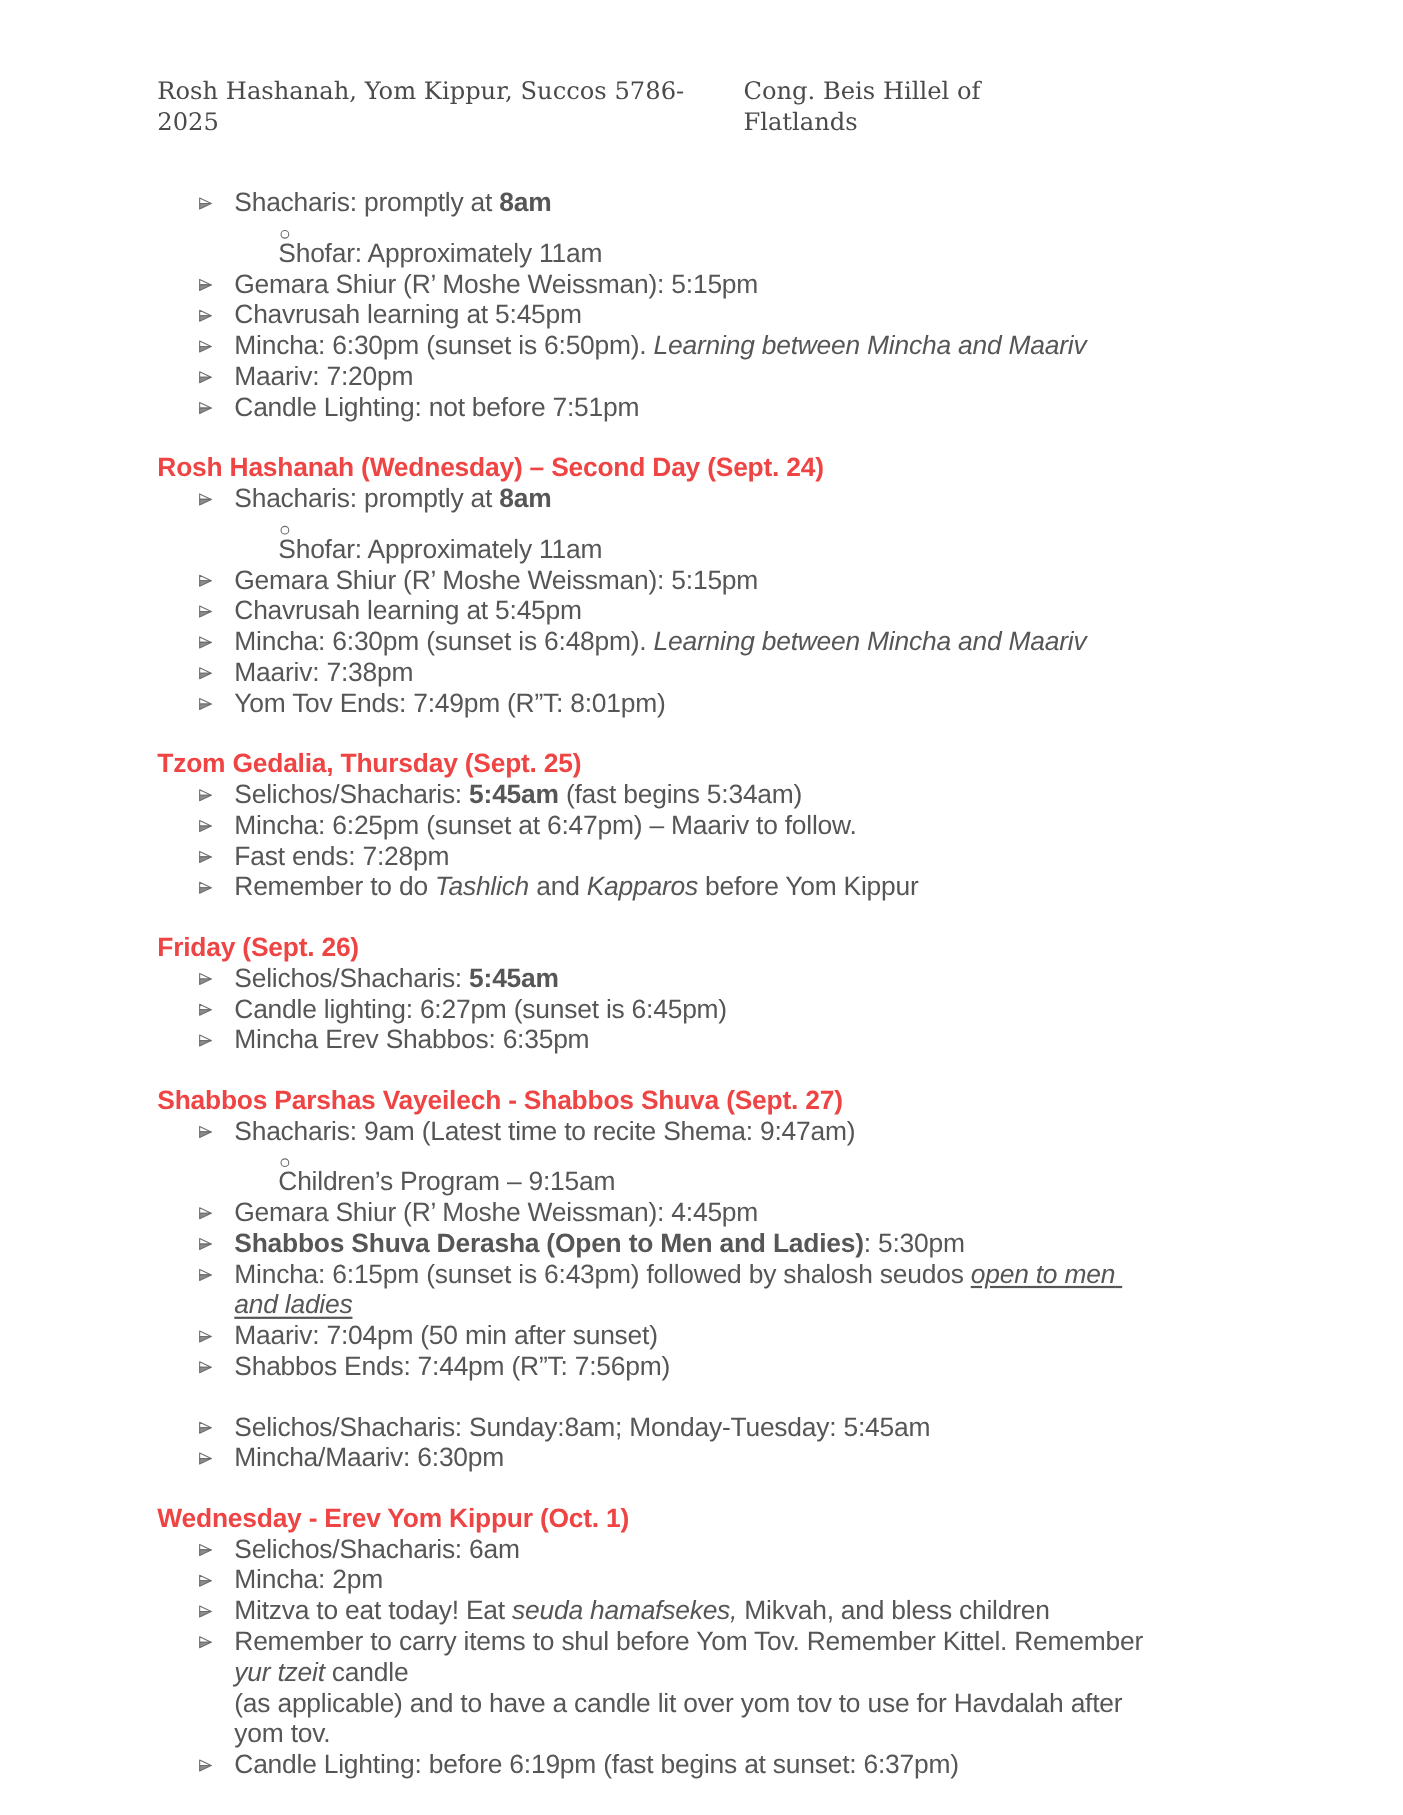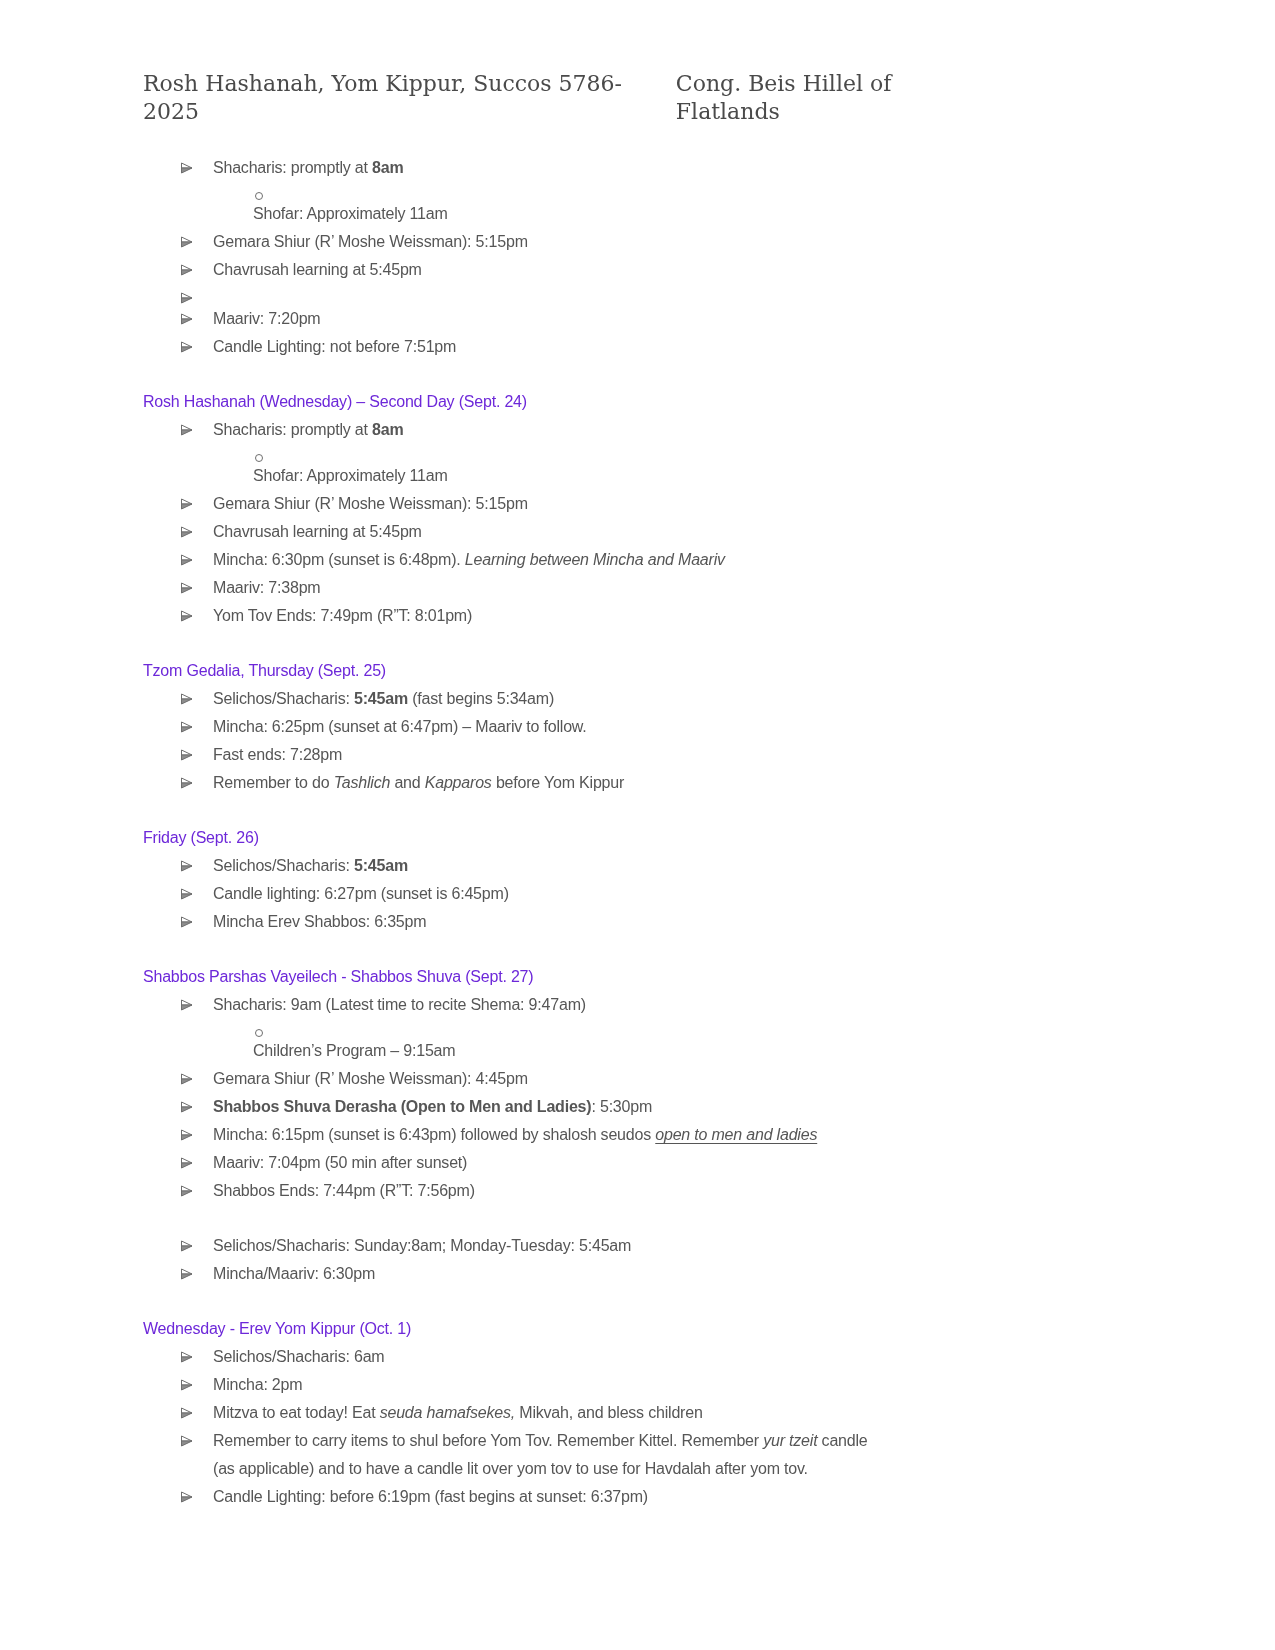--- a/index.html
+++ b/index.html
@@ -19,31 +19,31 @@
     display: flex;
     justify-content: space-between;
     align-items: baseline;
     padding: 70px 173px 0 143px;
     font-family: "DejaVu Serif", serif;
     font-size: 22px;
     line-height: 28px;
     color: #4a4a4a;
   }
   .doc-body {
-    margin-top: 28px;
+    margin-top: 45px;
     padding: 0 120px 0 143px;
-    font-size: 16px;
+    font-size: 24px;
     line-height: 28px;
     letter-spacing: -0.2px;
     color: #565656;
   }
   .section + .section { margin-top: 27px; }
   .heading {
-    font-weight: normal;
-    color: #6d28d9;
+    font-weight: bold;
+    color: #ef4444;
     line-height: 28px;
   }
   .li {
     display: flex;
     align-items: flex-start;
   }
   .li.lvl1 { margin-left: 37px; }
   .li.lvl2 { margin-left: 110px; flex-direction: column; }
   .marker {
     flex: none;
@@ -112,20 +112,21 @@
           </span>
           <span class="li-text"><span>Chavrusah learning at 5:45pm</span></span>
         </div>
         <div class="li lvl1">
           <span class="marker">
             <svg width="14" height="14" viewBox="0 0 14 14">
               <polygon points="1.5,2 12,7 1.5,7" fill="#ffffff" stroke="#6e6e6e" stroke-width="1" stroke-linejoin="round"></polygon>
               <polygon points="1.5,7 12,7 1.5,12" fill="#8c8c8c" stroke="#6e6e6e" stroke-width="1" stroke-linejoin="round"></polygon>
             </svg>
           </span>
+          <span class="li-text"><span>Mincha: 6:30pm (sunset is 6:50pm). </span><span class="i">Learning between Mincha and Maariv</span></span>
         </div>
         <div class="li lvl1">
           <span class="marker">
             <svg width="14" height="14" viewBox="0 0 14 14">
               <polygon points="1.5,2 12,7 1.5,7" fill="#ffffff" stroke="#6e6e6e" stroke-width="1" stroke-linejoin="round"></polygon>
               <polygon points="1.5,7 12,7 1.5,12" fill="#8c8c8c" stroke="#6e6e6e" stroke-width="1" stroke-linejoin="round"></polygon>
             </svg>
           </span>
           <span class="li-text"><span>Maariv: 7:20pm</span></span>
         </div>

